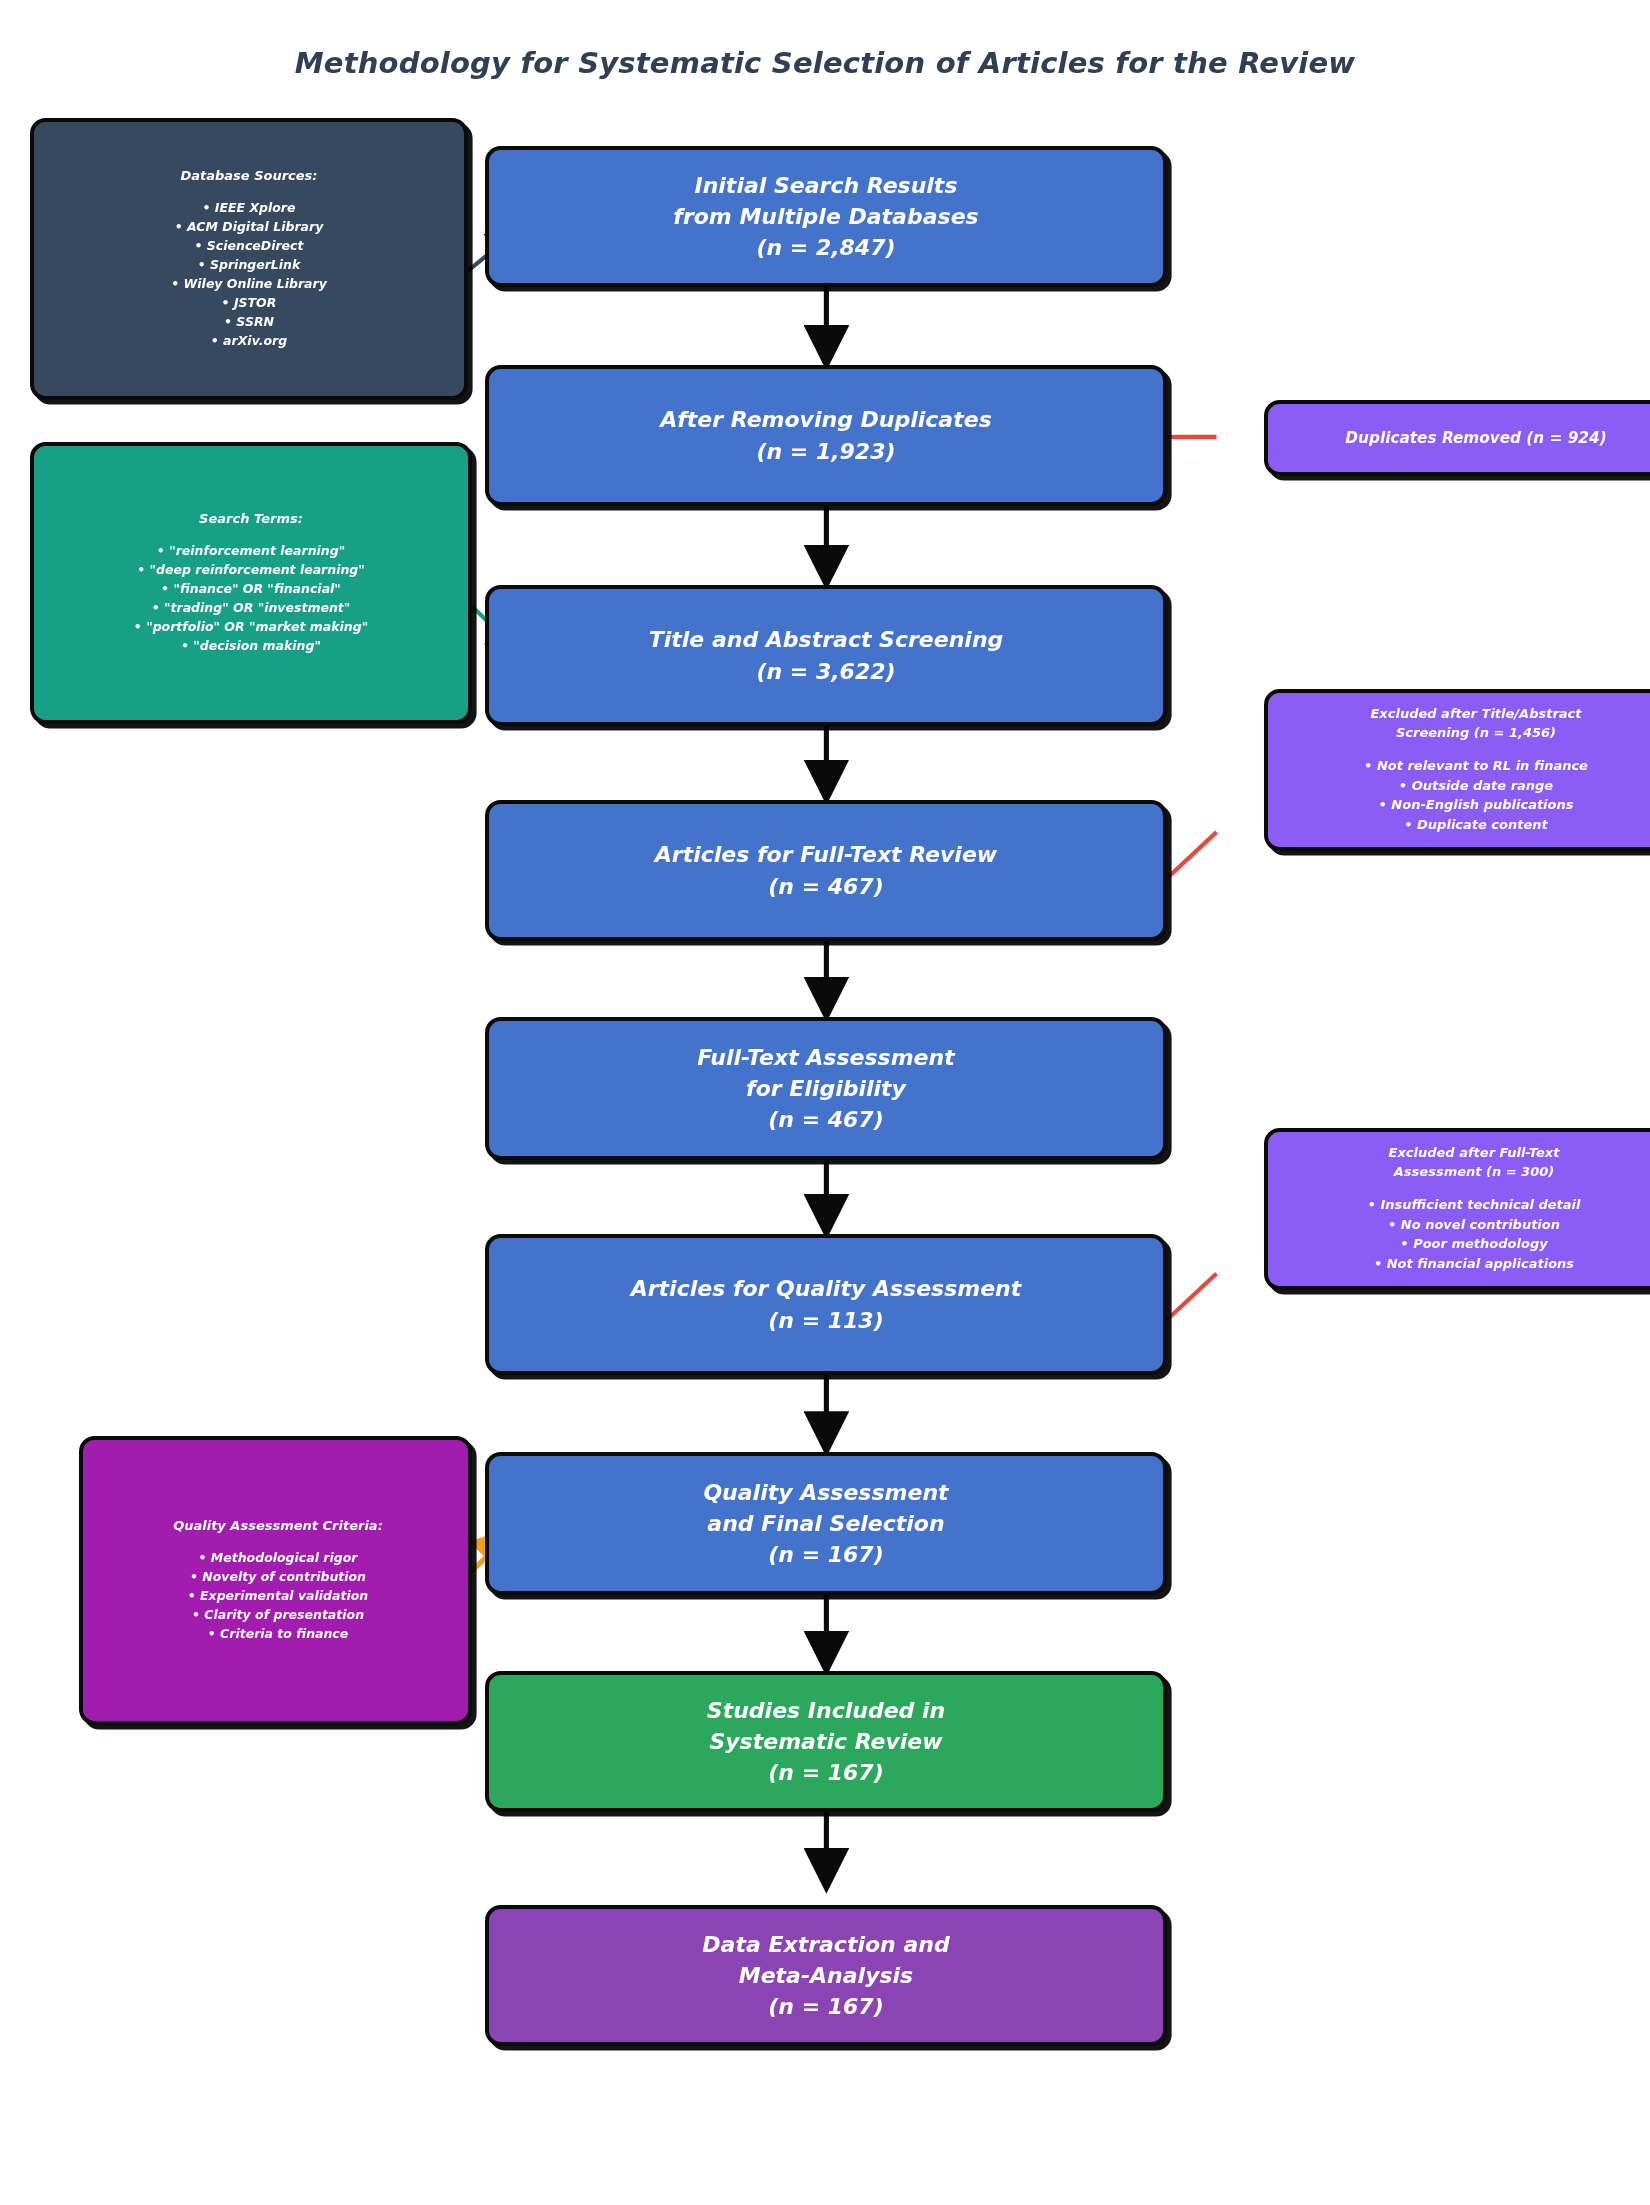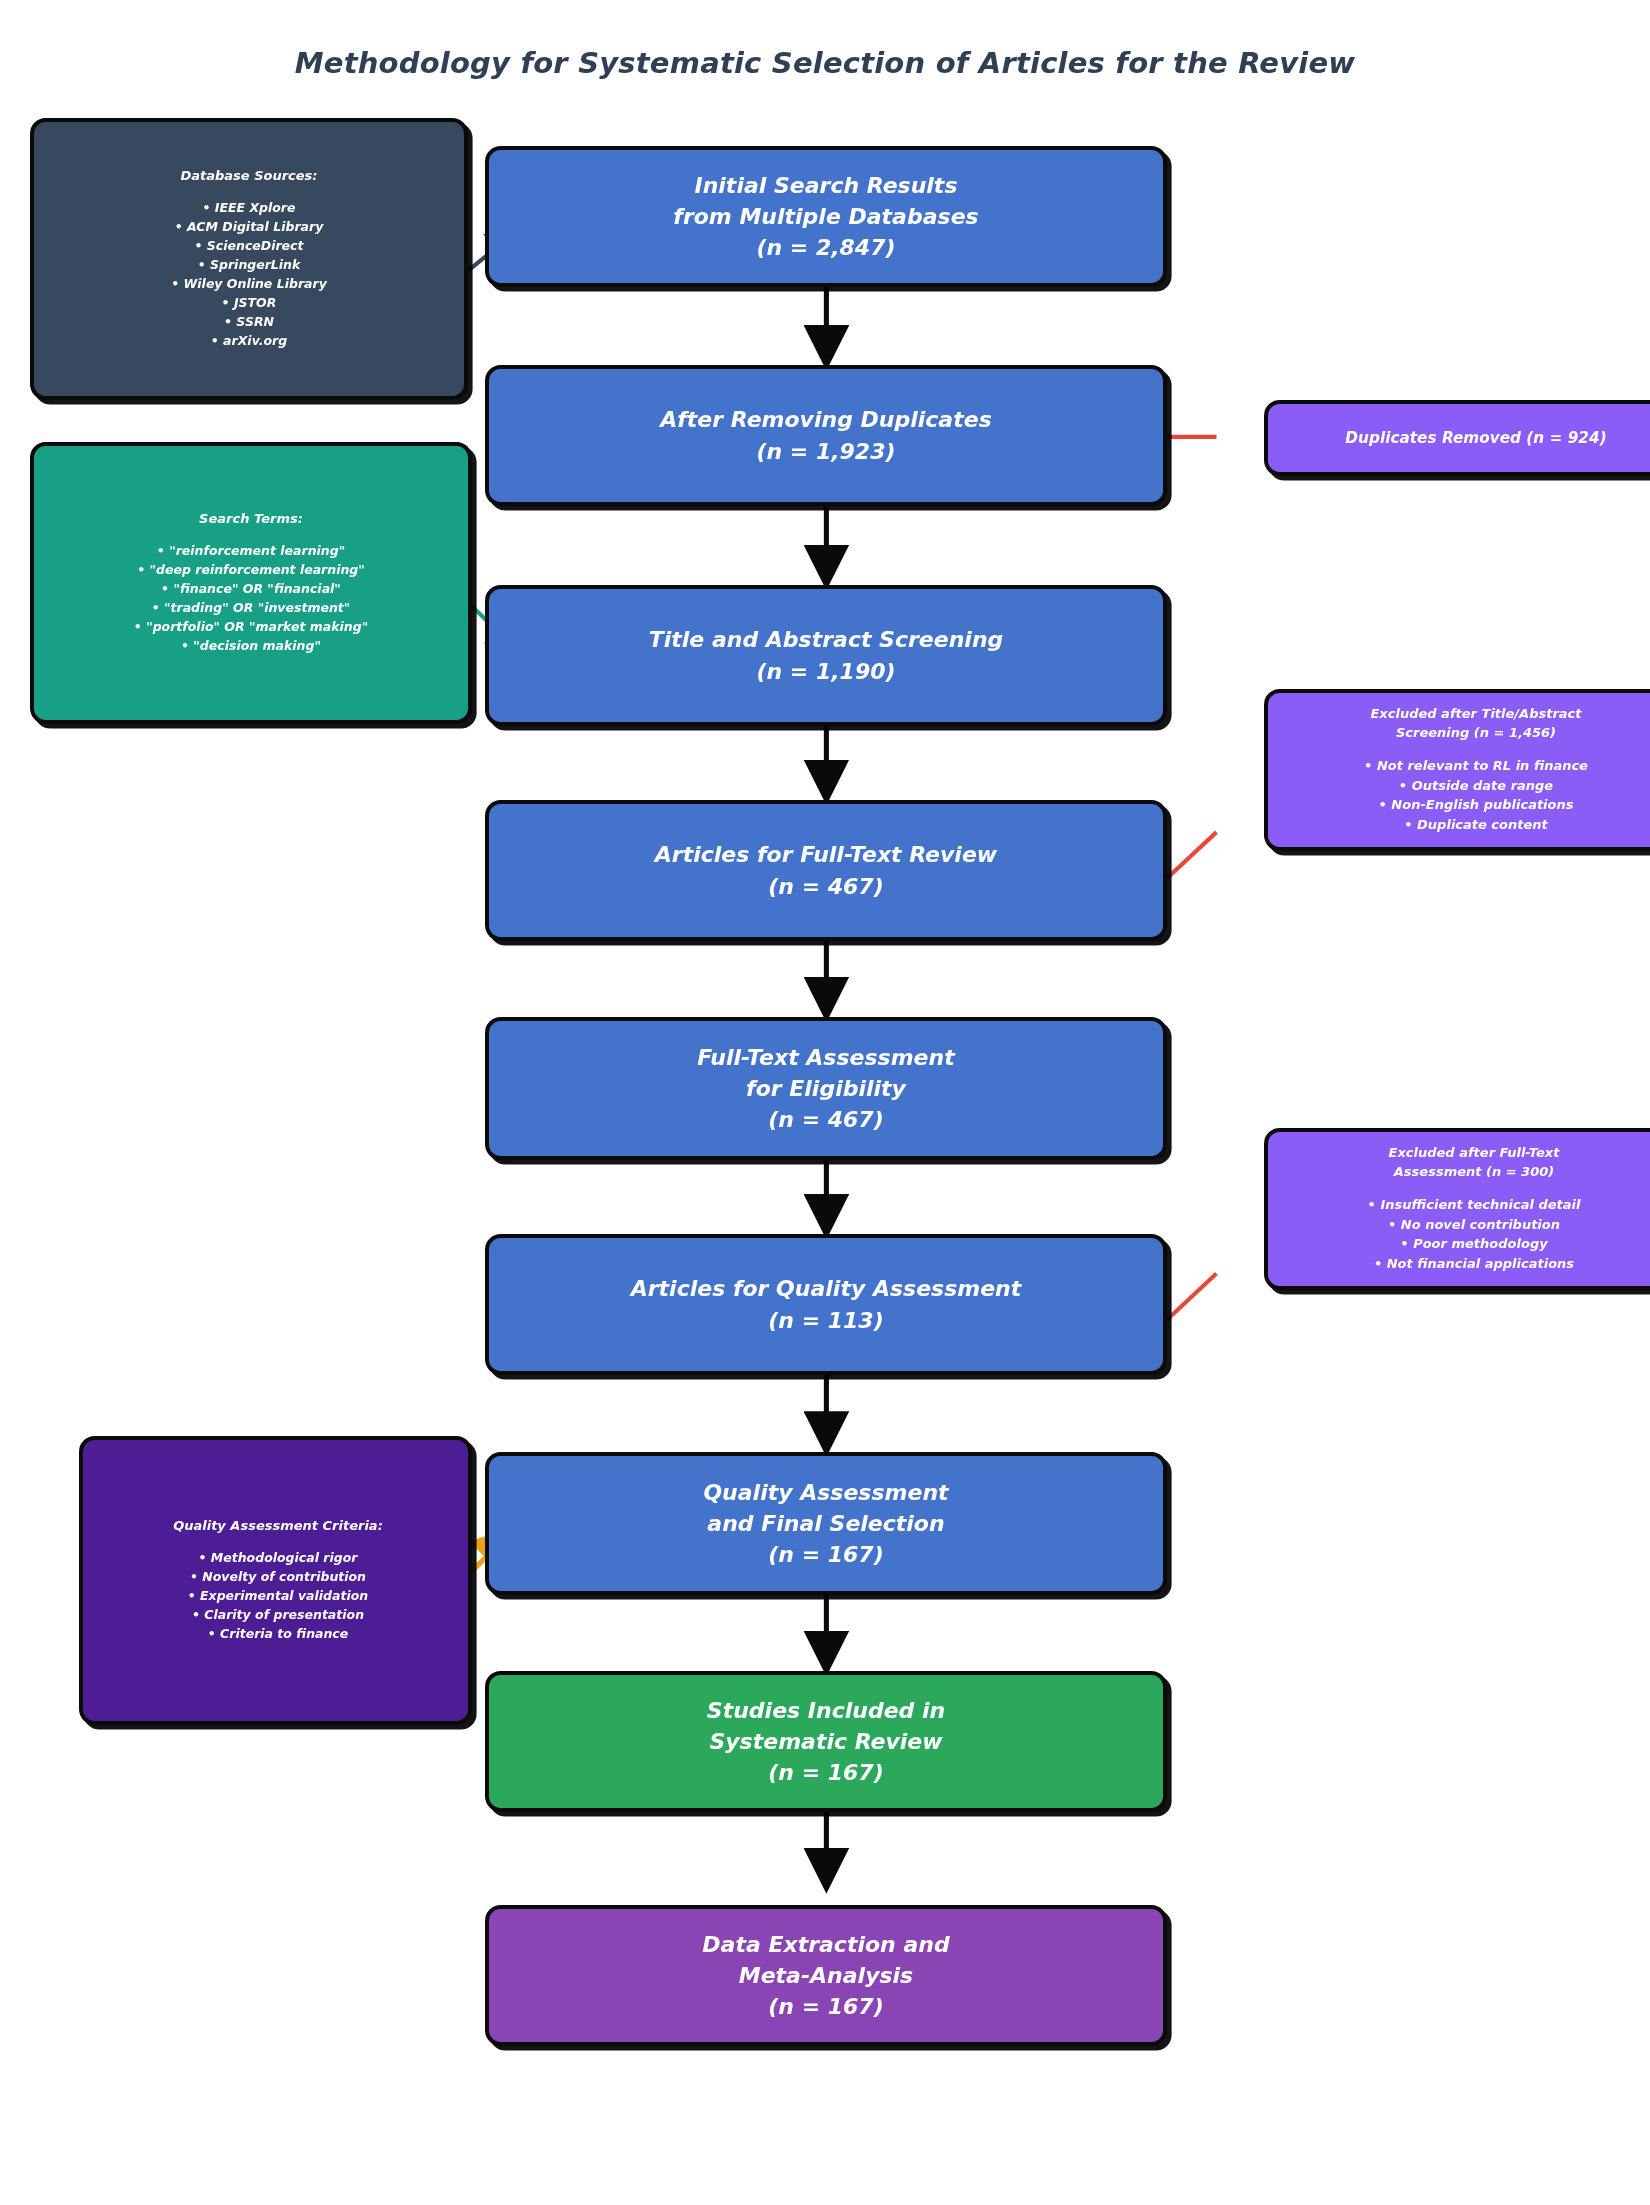--- a/index.html
+++ b/index.html
@@ -21,21 +21,21 @@
   }
   .node .txt{line-height:1.42;white-space:pre-line;}
 
   .flow{font-size:22px;}
   .blue{background:#4373CB;}
   .green{background:#2CA85C;}
   .purple{background:#8B44B4;margin-top:16px;}
   .red{background:#8b5cf6;margin-left:47px;}
   .teal{background:#17A085;}
   .slate{background:#37495E;}
-  .orange{background:#4c1d95;padding-left:17px;}
+  .orange{background:#a21caf;padding-left:17px;}
 
   .side{font-size:12.5px;}
   .side .hdr{display:block;font-size:13px;font-weight:bold;margin-bottom:15.7px;}
   .side .li{display:block;line-height:1.52;}
 
   .redbox{font-size:13px;}
   .redbox .hdr{display:block;font-weight:bold;line-height:1.42;}
   .redbox .gap{display:block;height:14px;}
   .redbox .li{display:block;line-height:1.52;font-weight:bold;}
   .redbig{font-size:15.3px;font-weight:bold;line-height:1.45;}
@@ -91,21 +91,21 @@
 (n = 2,847)</span>
   </div>
 
   <div class="node flow blue" style="left:485px;top:365px;width:682px;height:141px;">
     <span class="txt">After Removing Duplicates
 (n = 1,923)</span>
   </div>
 
   <div class="node flow blue" style="left:485px;top:585px;width:682px;height:141px;">
     <span class="txt">Title and Abstract Screening
-(n = 1,190)</span>
+(n = 3,622)</span>
   </div>
 
   <div class="node flow blue" style="left:485px;top:800px;width:682px;height:141px;">
     <span class="txt">Articles for Full-Text Review
 (n = 467)</span>
   </div>
 
   <div class="node flow blue" style="left:485px;top:1017px;width:682px;height:143px;">
     <span class="txt">Full-Text Assessment
 for Eligibility

